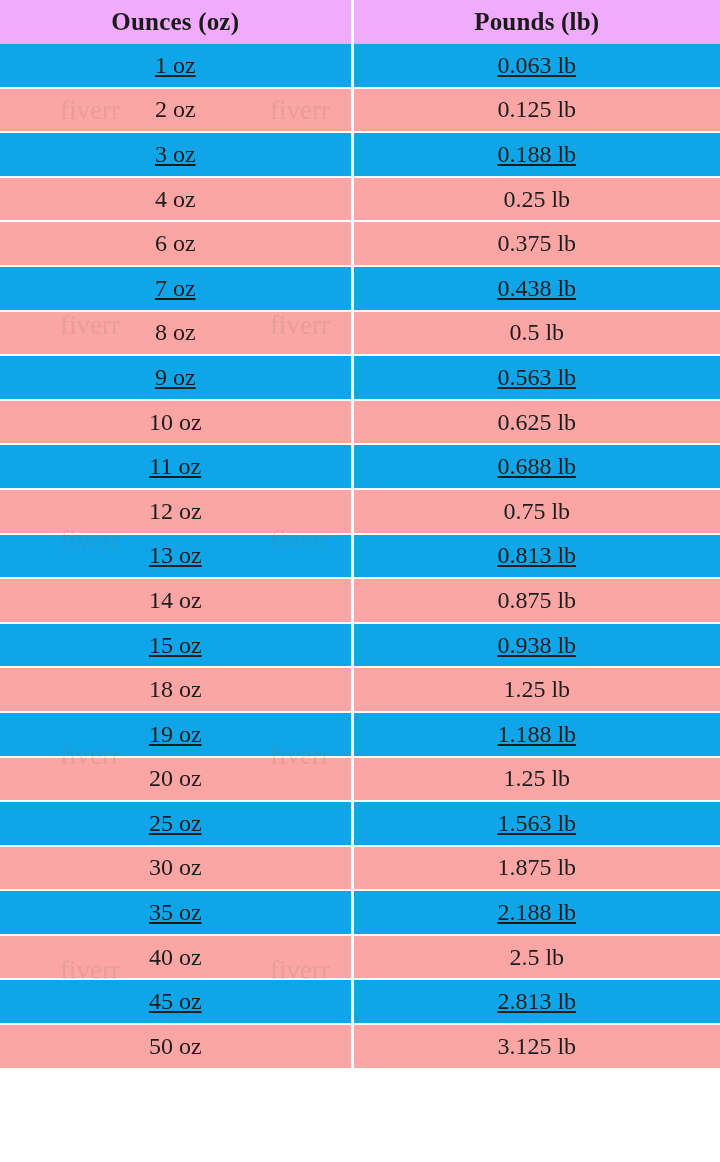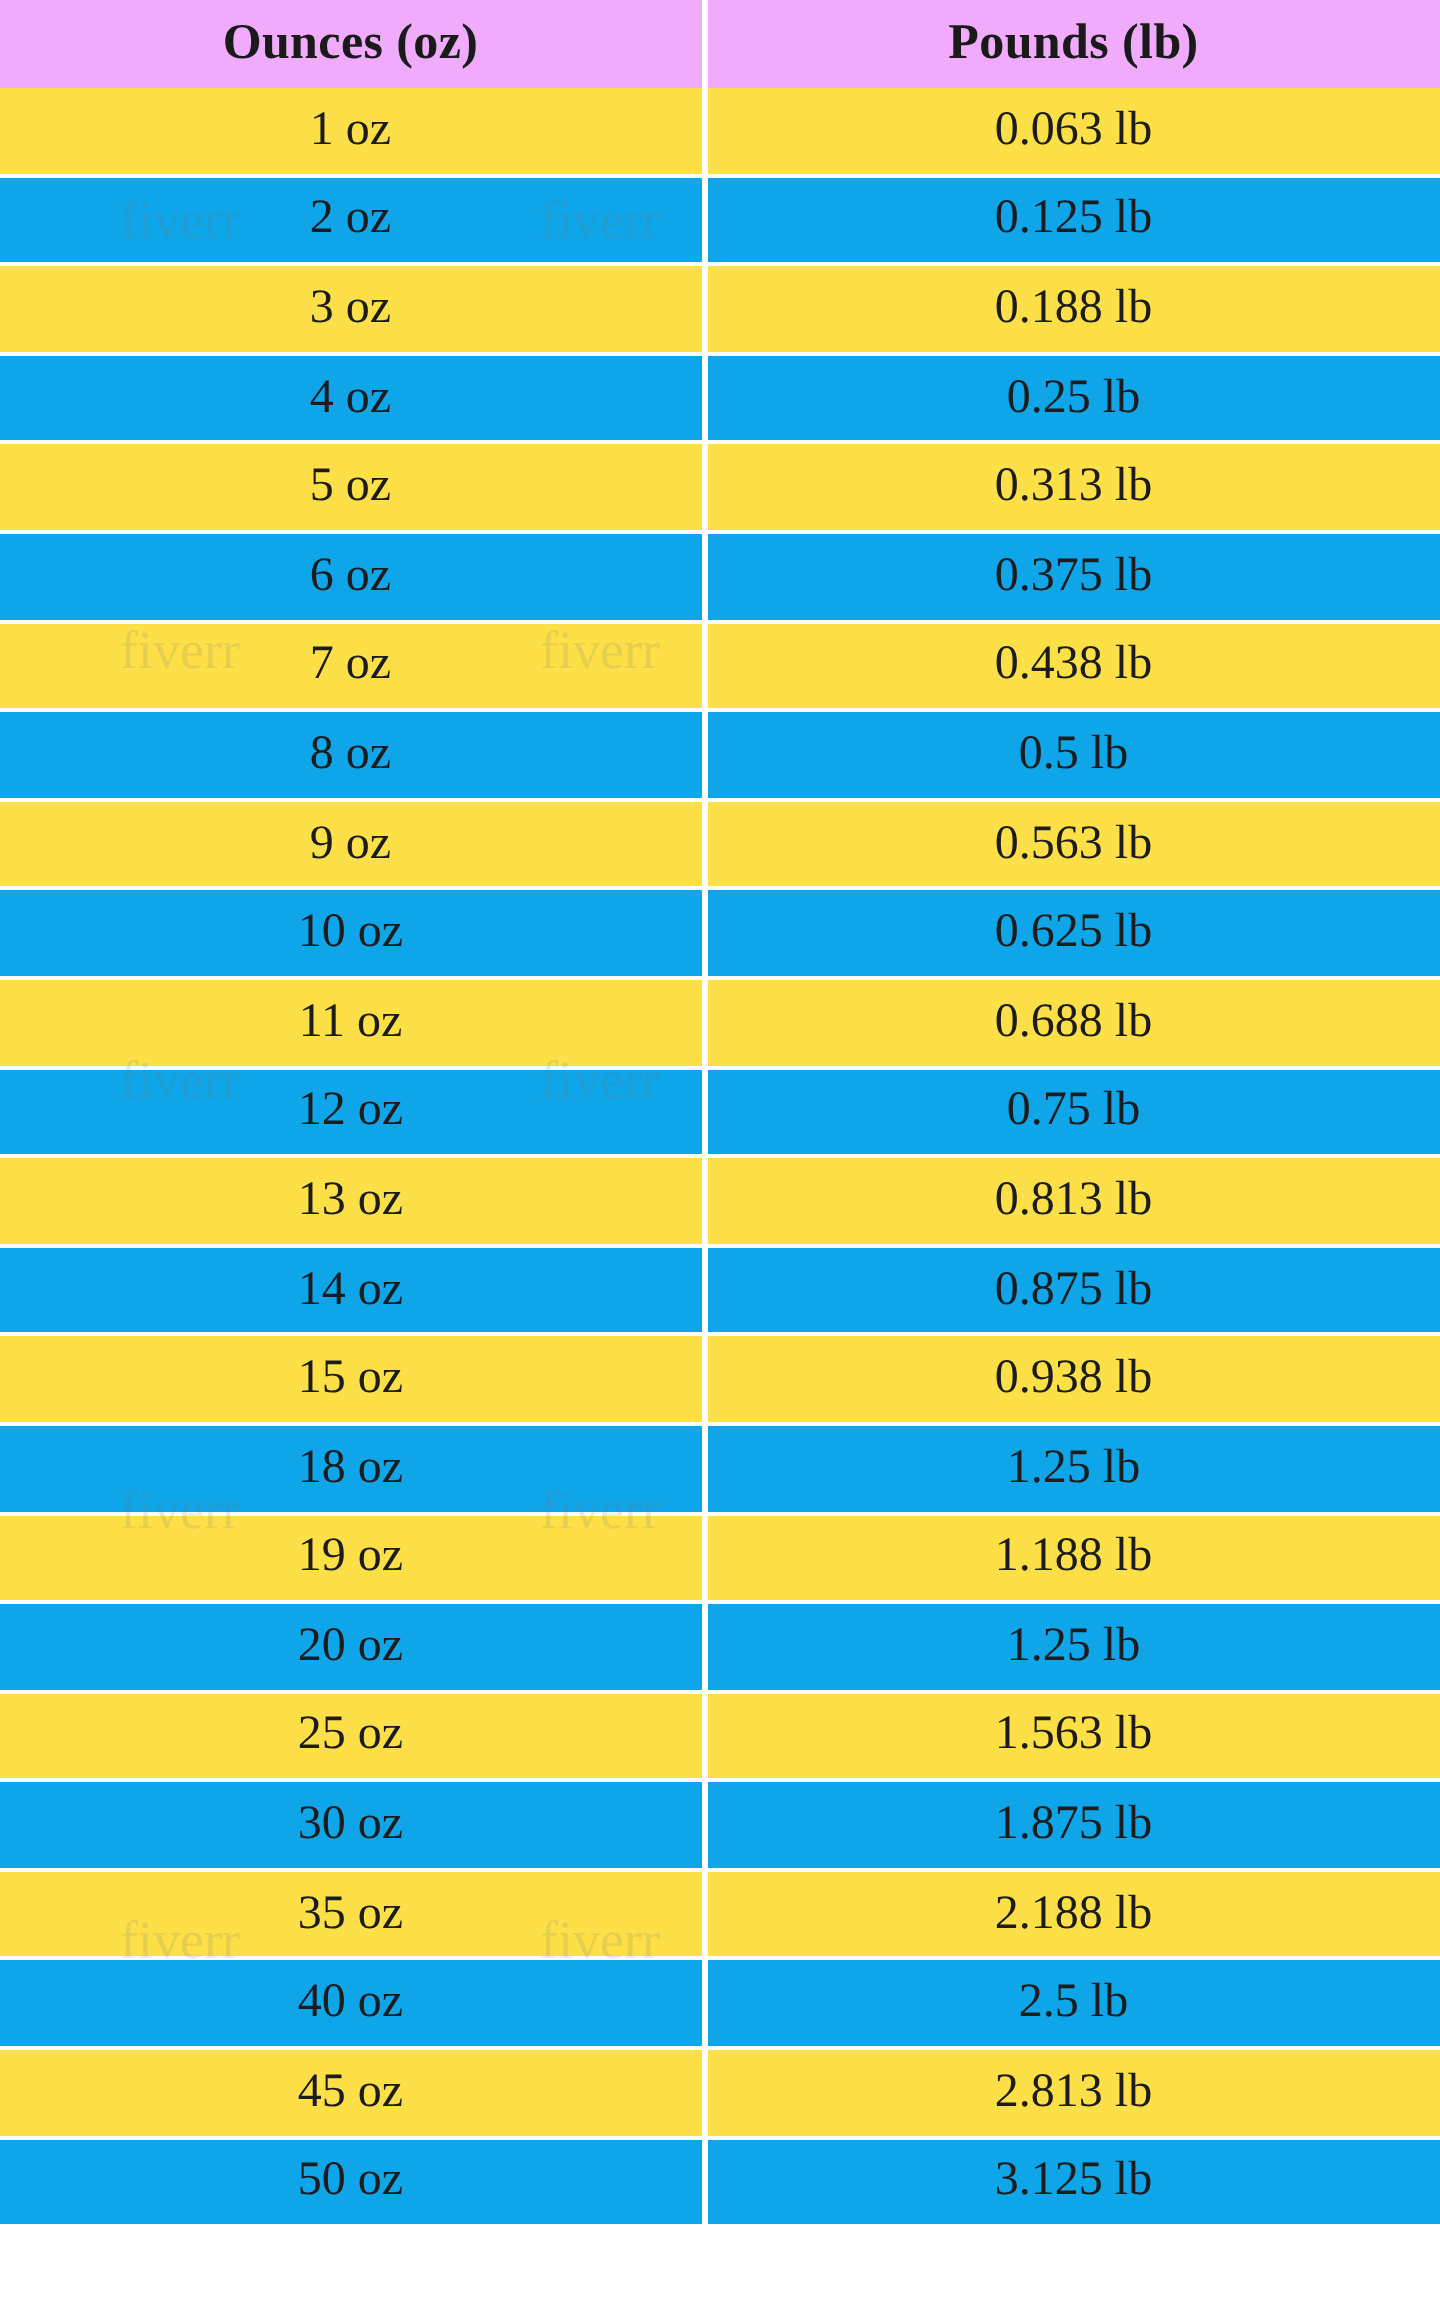--- a/index.html
+++ b/index.html
@@ -43,24 +43,25 @@
     height: 42.6px;
     padding: 0;
     border-right: 3px solid #ffffff;
     border-bottom: 2px solid #ffffff;
   }
   .conversion-table tbody td:last-child {
     border-right: none;
     margin-top: 44px;
   }
   .conversion-table tbody tr.row-shade td {
-    background: #fde047;
+    background: #0ea5e9;
+    text-decoration: underline;
   }
   .conversion-table tbody tr.row-plain td {
-    background: #0ea5e9;
+    background: #fca5a5;
   }
 
   
   .wm-layer {
     position: absolute;
     top: 0;
     left: 0;
     width: 720px;
     height: 912px;
     pointer-events: none;
@@ -104,24 +105,20 @@
           <td>0.125 lb</td>
         </tr>
         <tr class="row-shade">
           <td>3 oz</td>
           <td>0.188 lb</td>
         </tr>
         <tr class="row-plain">
           <td>4 oz</td>
           <td>0.25 lb</td>
         </tr>
-        <tr class="row-shade">
-          <td>5 oz</td>
-          <td>0.313 lb</td>
-        </tr>
         <tr class="row-plain">
           <td>6 oz</td>
           <td>0.375 lb</td>
         </tr>
         <tr class="row-shade">
           <td>7 oz</td>
           <td>0.438 lb</td>
         </tr>
         <tr class="row-plain">
           <td>8 oz</td>

